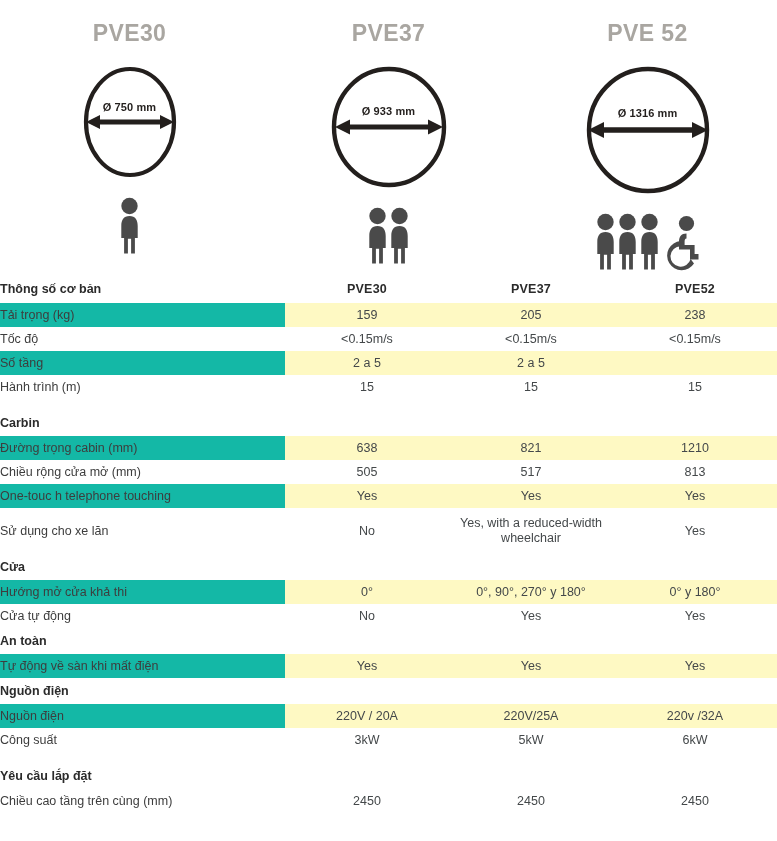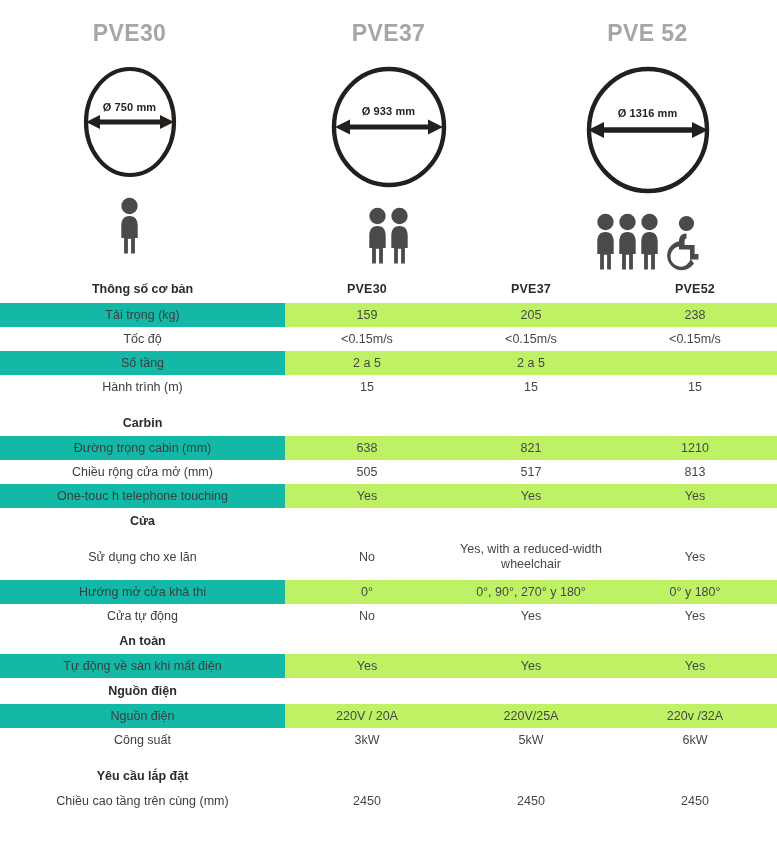--- a/index.html
+++ b/index.html
@@ -74,21 +74,21 @@
   .spec-table col.c-val   { width: 164px; }
   .spec-table td, .spec-table th { padding: 0; }
 
   .row { height: 24px; }
   .row.tall { height: 46px; }
   .row.sect { height: 26px; }
   .row.sect-first { height: 28px; }
   .row.spacer { height: 11px; }
 
   .cell-label {
-    text-align: center;
+    text-align: left;
     padding-right: 12px;
     color: #3d3d3d;
     font-size: 12.5px;
     vertical-align: middle;
     white-space: pre;
   }
   .cell-label.bold {
     font-weight: bold;
     color: #2b2b2b;
     font-size: 12.5px;
@@ -98,21 +98,21 @@
     vertical-align: middle;
     color: #44484a;
     font-size: 12.5px;
     line-height: 1.18;
   }
   .cell-val.head {
     font-weight: bold;
     color: #2b2b2b;
     letter-spacing: 0.2px;
   }
-  .shaded td { background: #bef264; }
+  .shaded td { background: #fef9c3; }
   .shaded td.cell-label { background: #14b8a6; }
 
   
   svg { display: block; }
 </style>
 </head>
 <body>
 
 <div class="hero">
 
@@ -265,33 +265,33 @@
       <td class="cell-val">505</td>
       <td class="cell-val">517</td>
       <td class="cell-val">813</td>
     </tr>
     <tr class="row shaded">
       <td class="cell-label">One-touc h telephone touching</td>
       <td class="cell-val">Yes</td>
       <td class="cell-val">Yes</td>
       <td class="cell-val">Yes</td>
     </tr>
-    <tr class="row sect">
-      <td class="cell-label bold">Cửa</td>
-      <td class="cell-val"></td>
-      <td class="cell-val"></td>
-      <td class="cell-val"></td>
-    </tr>
-
     <tr class="row tall">
       <td class="cell-label">Sử dụng cho xe lăn</td>
       <td class="cell-val">No</td>
       <td class="cell-val" style="max-width:120px;">Yes, with a reduced-width wheelchair</td>
       <td class="cell-val">Yes</td>
     </tr>
+
+    <tr class="row sect">
+      <td class="cell-label bold">Cửa</td>
+      <td class="cell-val"></td>
+      <td class="cell-val"></td>
+      <td class="cell-val"></td>
+    </tr>
     <tr class="row shaded">
       <td class="cell-label">Hướng mở cửa khả thi</td>
       <td class="cell-val">0°</td>
       <td class="cell-val">0°, 90°, 270° y 180°</td>
       <td class="cell-val">0° y 180°</td>
     </tr>
     <tr class="row">
       <td class="cell-label">Cửa tự động</td>
       <td class="cell-val">No</td>
       <td class="cell-val">Yes</td>

